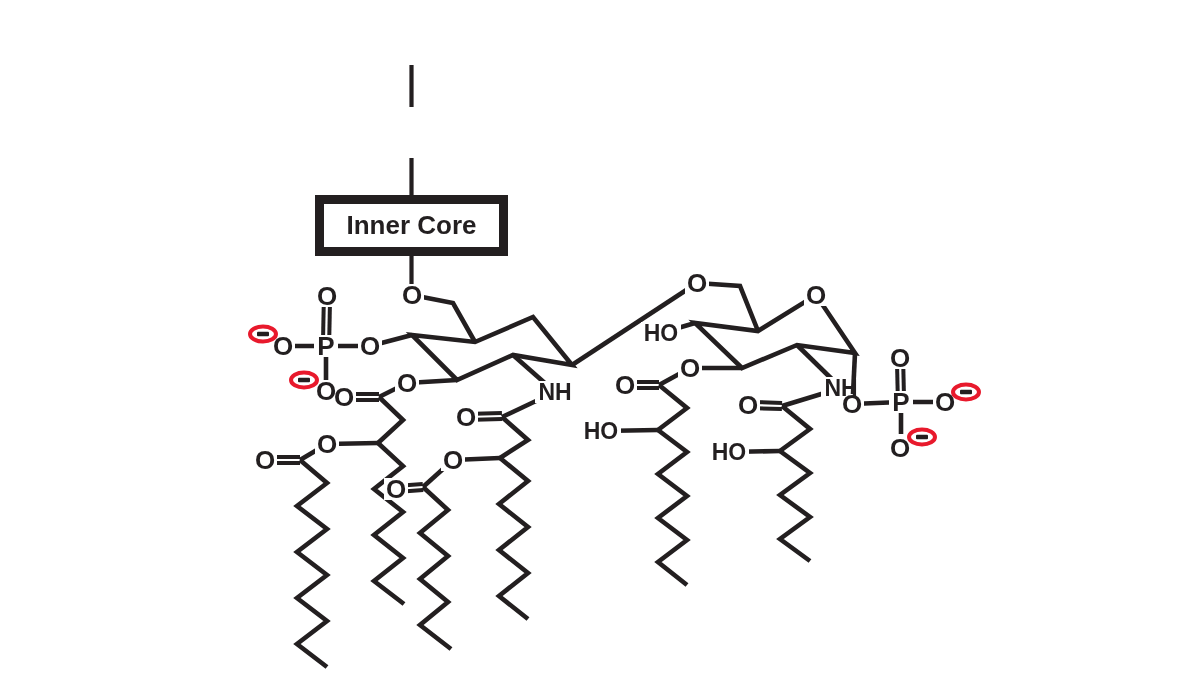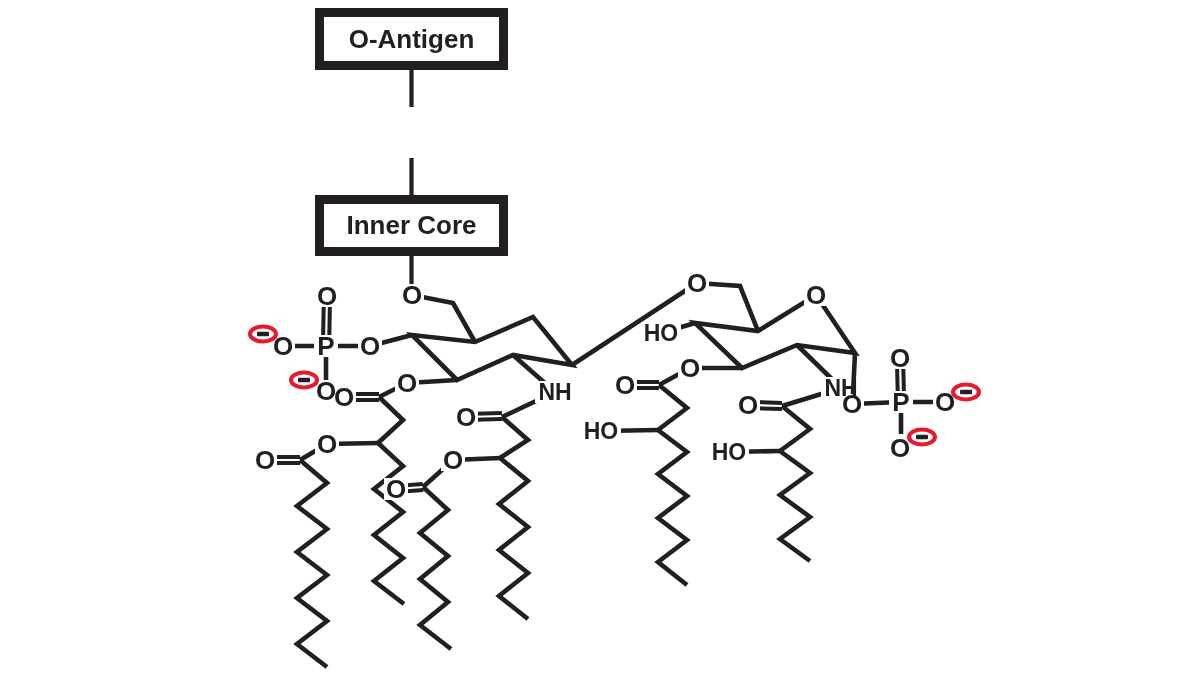--- a/index.html
+++ b/index.html
@@ -130,20 +130,17 @@
       <ellipse cx="263" cy="334" rx="13" ry="7.5" fill="#ffffff" stroke="#e8192c" stroke-width="4"></ellipse>
       <rect x="257" y="331.8" width="12" height="4.4" rx="1" fill="#231f20"></rect>
       <ellipse cx="304" cy="380" rx="13" ry="7.5" fill="#ffffff" stroke="#e8192c" stroke-width="4"></ellipse>
       <rect x="298" y="377.8" width="12" height="4.4" rx="1" fill="#231f20"></rect>
       <ellipse cx="966" cy="392" rx="13" ry="7.5" fill="#ffffff" stroke="#e8192c" stroke-width="4"></ellipse>
       <rect x="960" y="389.8" width="12" height="4.4" rx="1" fill="#231f20"></rect>
       <ellipse cx="922" cy="437" rx="13" ry="7.5" fill="#ffffff" stroke="#e8192c" stroke-width="4"></ellipse>
       <rect x="916" y="434.8" width="12" height="4.4" rx="1" fill="#231f20"></rect>
     </svg>
 
-  <div class="flow-box" id="box0" style="left: 315px; top: 8px; width: 193px; height: 62px;">
-    <span class="lbl">O-Antigen</span>
-  </div>
   <div class="flow-box" id="box2" style="left: 315px; top: 195px; width: 193px; height: 61px;">
     <span class="lbl">Inner Core</span>
   </div>
 
 </div>
 
 </body></html>

